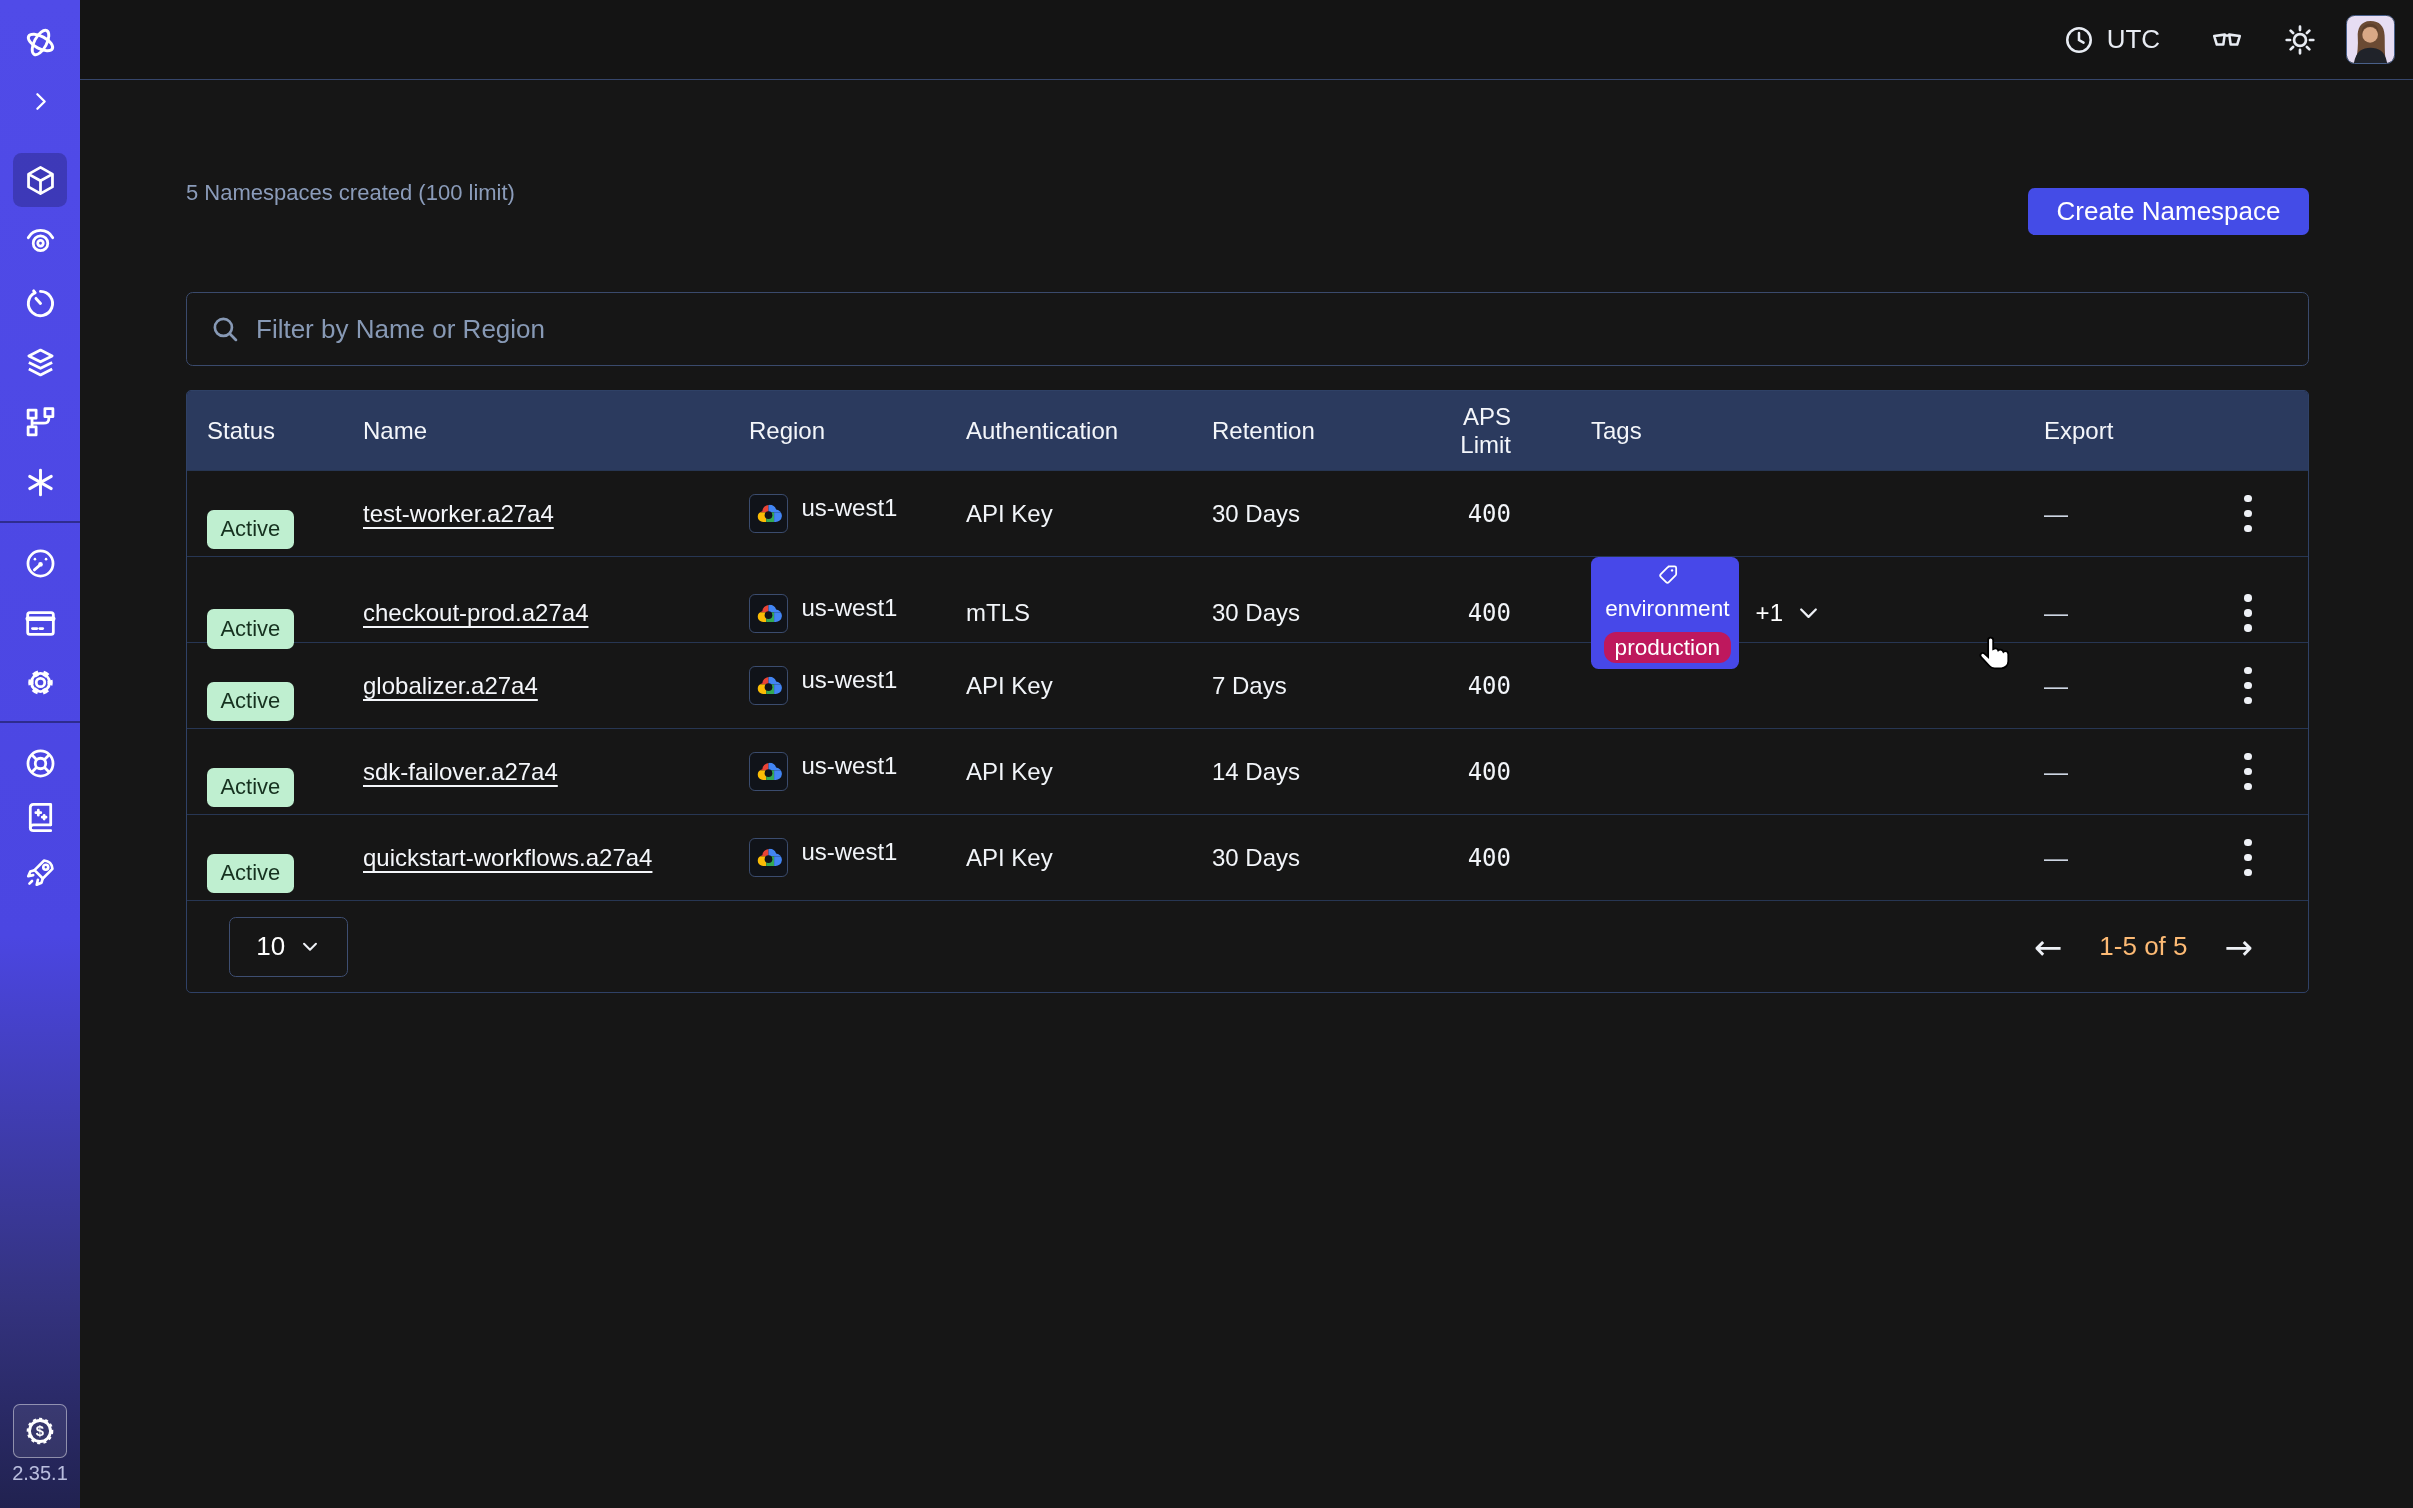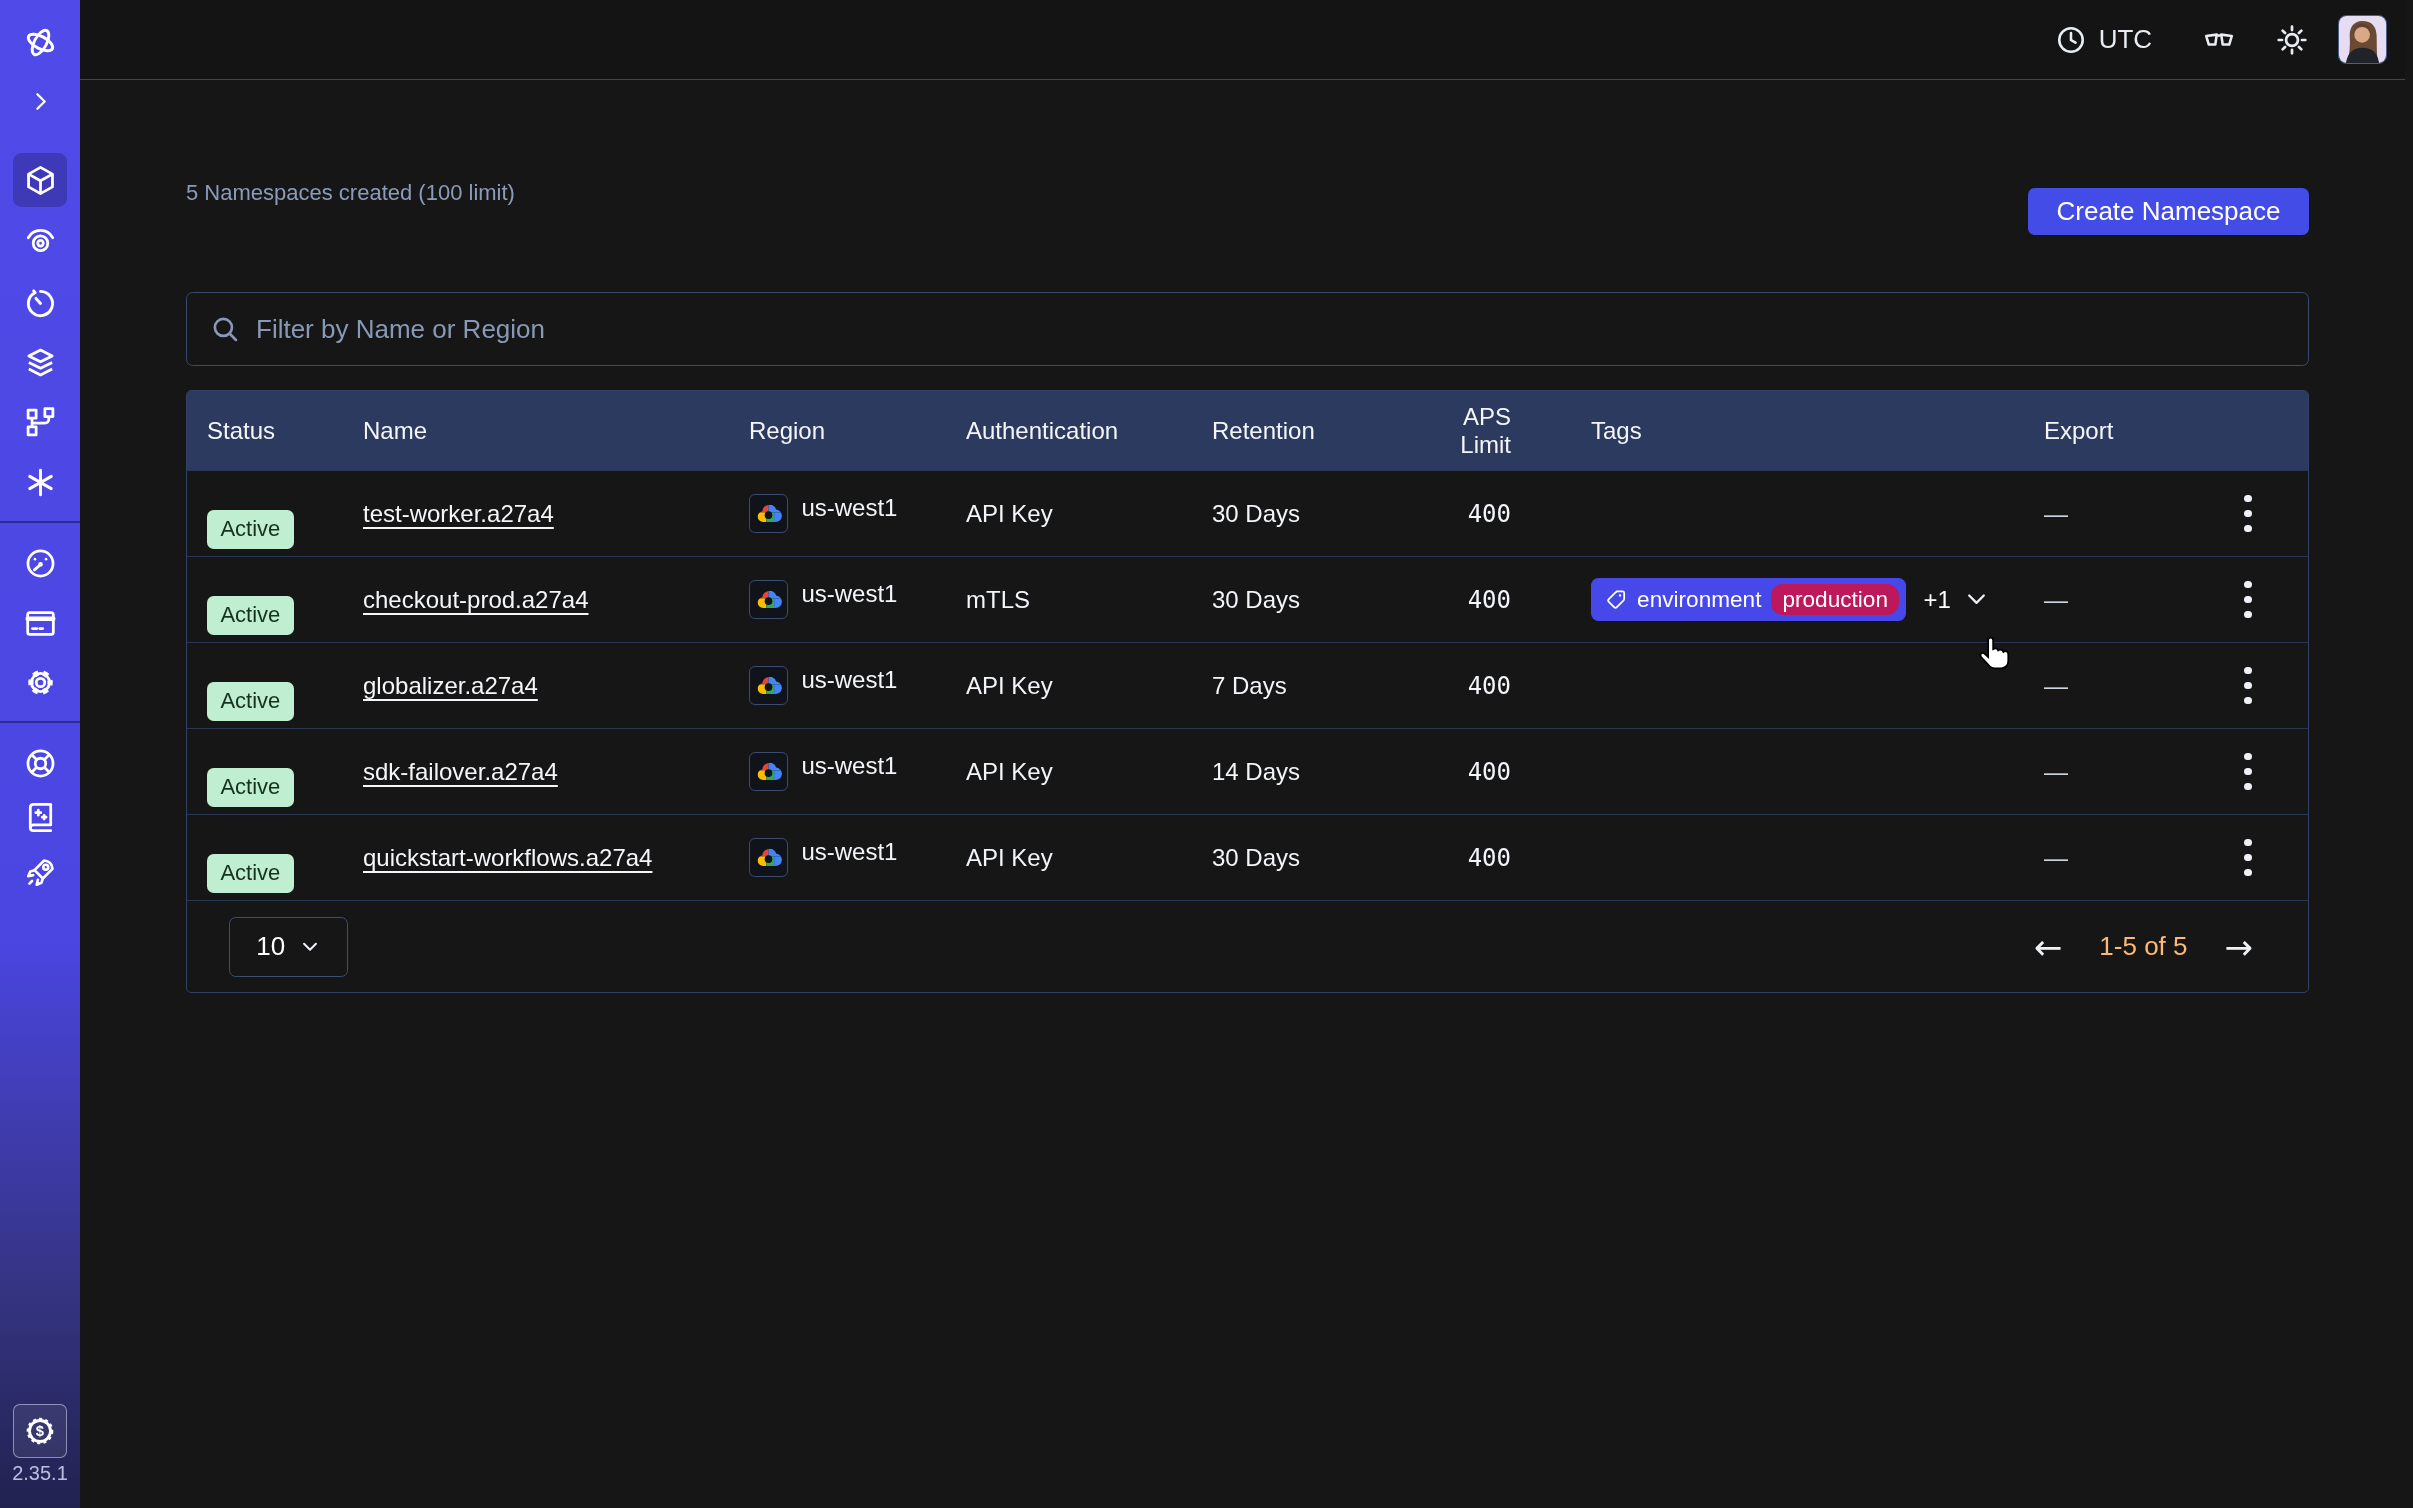--- a/index.html
+++ b/index.html
@@ -31,21 +31,21 @@
     background:rgba(255,255,255,0.07); display:flex; align-items:center; justify-content:center;
   }
   .money-box svg { width:34px; height:34px; }
   .version {
     position:absolute; top:1462px; left:0; width:80px; text-align:center;
     font-size:20px; color:rgba(222,227,255,0.8);
   }
 
   
   .topbar {
-    position:absolute; left:80px; right:8px; top:0; height:80px;
+    position:absolute; left:80px; right:0; top:0; height:80px;
     background:#141414; border-bottom:1.7px solid #36466b;
     display:flex; align-items:center; justify-content:flex-end; gap:0; padding-right:18.4px;
   }
   .tz-btn { display:flex; align-items:center; gap:11.7px; background:none; border:none; color:#e8ecf3;
     font-size:26px; font-family:inherit; cursor:pointer; margin-right:50px; }
   .icon-btn { background:none; border:none; cursor:pointer; padding:0; }
   .icon-btn svg { width:34px; height:34px; }
   .tz-btn svg { width:32px; height:32px; }
   .glasses-btn { margin-right:39px; }
   .sun-btn { margin-right:28.5px; }
@@ -96,21 +96,21 @@
   .gcp-box { width:39px; height:39px; border:1.7px solid #3b4c6e; border-radius:5.9px;
     display:flex; align-items:center; justify-content:center; background:#101319; }
   .gcp-box svg { width:27px; height:27px; }
   .dash { color:#cdd5e2; }
   .kebab-btn { background:none; border:none; cursor:pointer; display:flex; flex-direction:column; gap:7.5px;
     align-items:center; margin:0 auto; padding:8.4px; }
   .kebab-btn i { width:7.5px; height:7.5px; border-radius:50%; background:#eef1f6; display:block; }
 
   .tag-chip {
     display:flex; align-items:center; gap:10px; background:#4748e9; border:none; cursor:pointer;
-    border-radius:7.5px; padding:5.9px 7.5px 5.9px 12.6px; font-family:inherit;
+    border-radius:7.5px; padding:5.9px 7.5px 5.9px 12.6px; font-family:inherit;flex-direction:column;
   }
   .tag-chip svg { width:23.5px; height:23.5px; }
   .tag-key { color:#fff; font-size:22.6px; }
   .tag-val { background:#be185d; color:#fff; font-size:22.6px; border-radius:12px; padding:2.5px 11px; }
   .tag-more { color:#fff; font-size:24px; margin-left:17px; }
   .tag-expand { background:none; border:none; cursor:pointer; margin-left:8.4px; padding:3.4px; }
   .tag-expand svg { width:27px; height:27px; }
 
   
   .pag-row { height:92px; border-top:1.7px solid #273653; display:flex; align-items:center;

